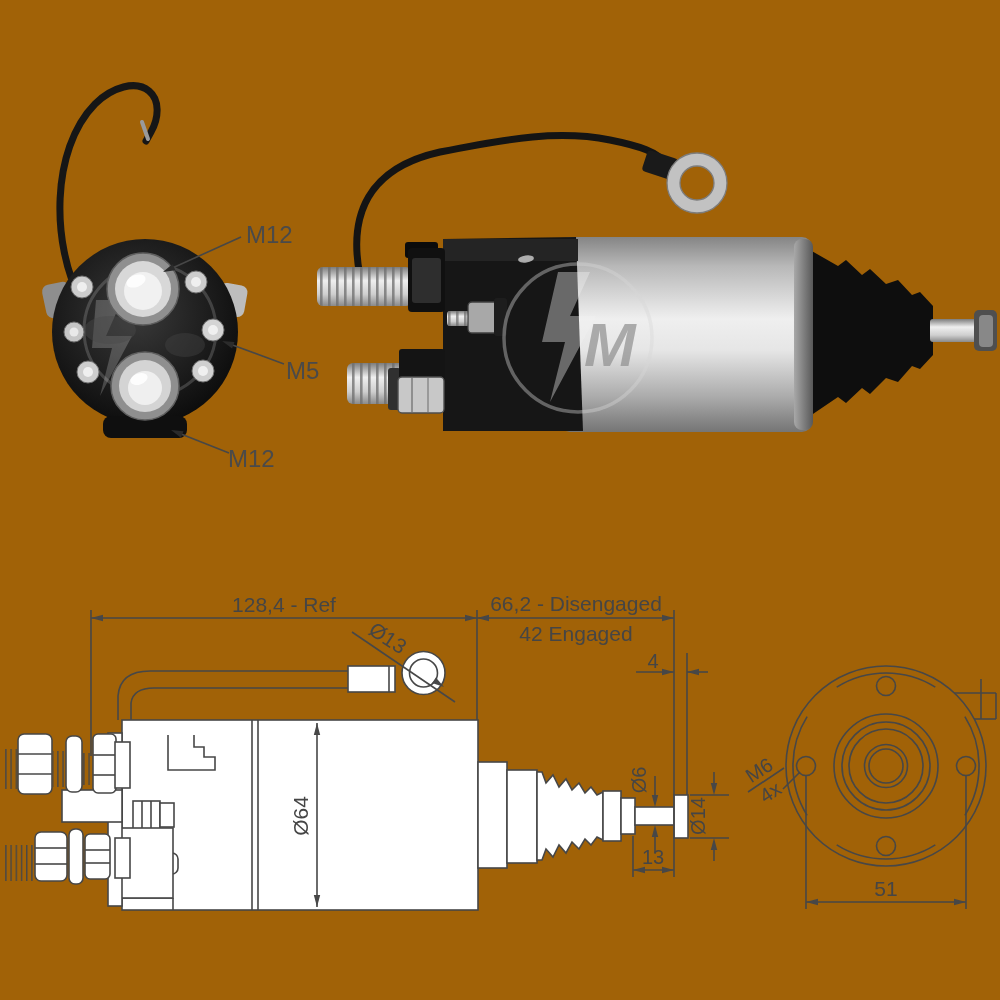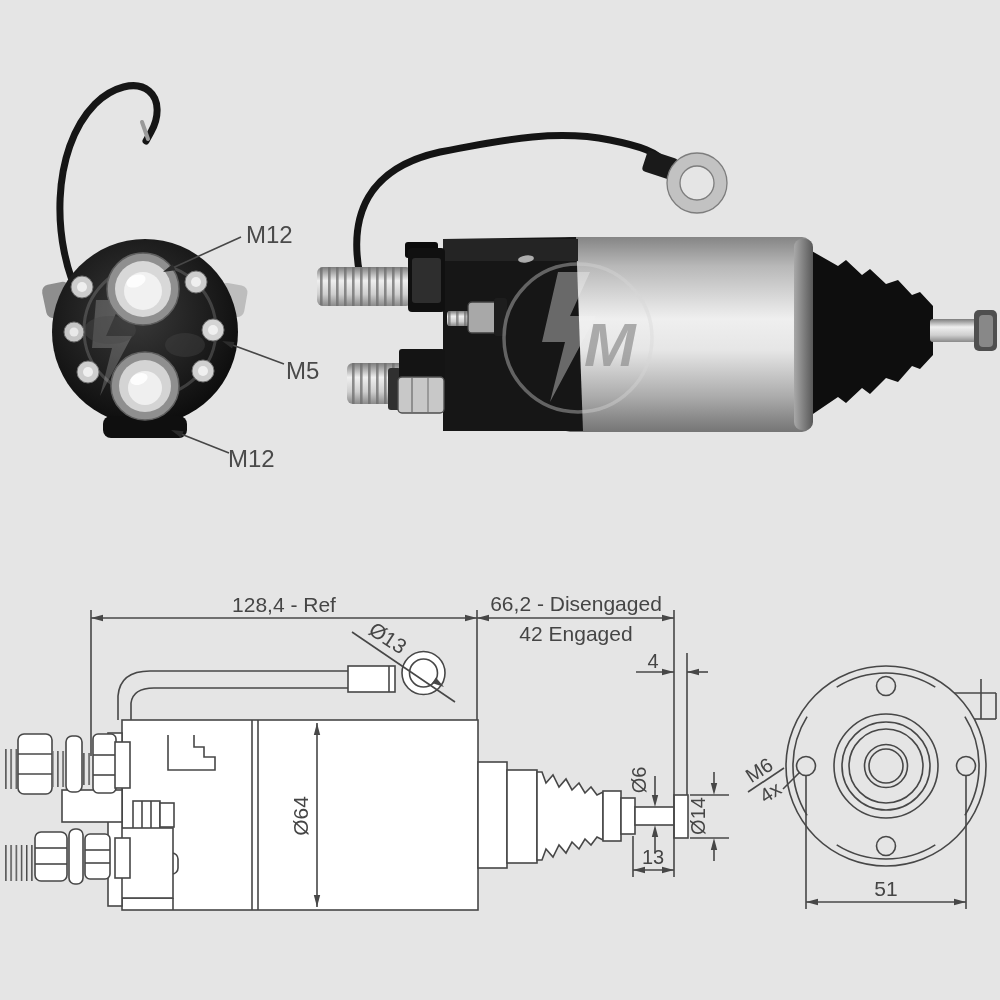--- a/index.html
+++ b/index.html
@@ -1,16 +1,16 @@
 <!DOCTYPE html>
 <html><head>
 <meta charset="utf-8">
 <style>
   html,body{margin:0;padding:0;background:#fff;}
-  .canvas{position:relative;width:1000px;height:1000px;background:#e5e5e5;overflow:hidden;
+  .canvas{position:relative;width:1000px;height:1000px;background:#a16207;overflow:hidden;
           font-family:"Liberation Sans",sans-serif;}
   svg{display:block;}
   .dln{stroke:#474747;stroke-width:1.6;fill:none;}
   .dfill{fill:#ffffff;stroke:#474747;stroke-width:1.6;}
   .arr{fill:#474747;stroke:none;}
   .dim-text{font-family:"Liberation Sans",sans-serif;font-size:21px;fill:#454545;}
   .dim-small{font-family:"Liberation Sans",sans-serif;font-size:20px;fill:#454545;}
   .callout-text{font-family:"Liberation Sans",sans-serif;font-size:24px;fill:#4a4a4a;}
   .wm-m{font-family:"Liberation Sans",sans-serif;font-size:62px;font-style:italic;
         font-weight:bold;fill:#8f8f8f;opacity:.7;}

